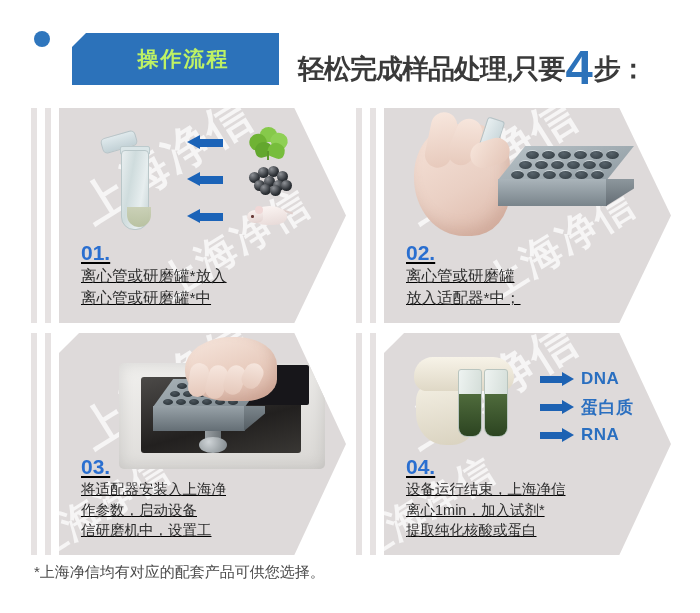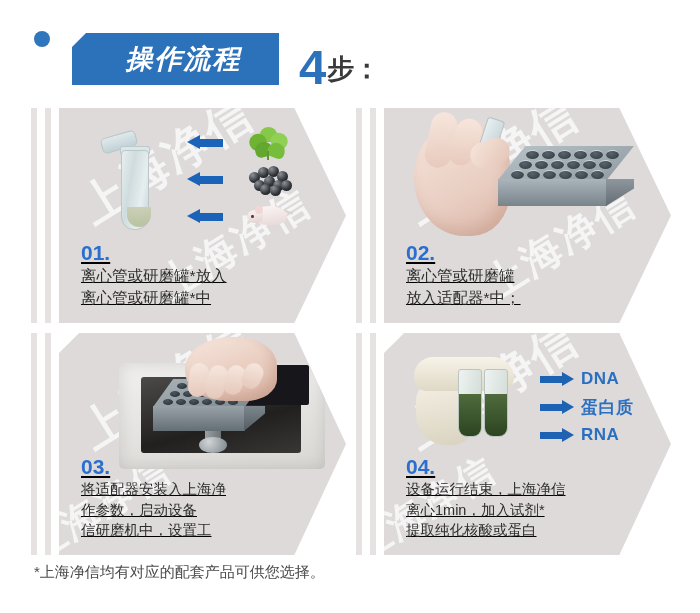--- a/index.html
+++ b/index.html
@@ -20,23 +20,22 @@
     border-radius:50%;background:#2f76bd;
   }
   .banner{
     position:absolute;left:72px;top:33px;width:207px;height:52px;
     background:#2c72ba;
     -webkit-clip-path:polygon(0 14px, 14px 0, 100% 0, 100% 100%, 0 100%);
     clip-path:polygon(0 14px, 14px 0, 100% 0, 100% 100%, 0 100%);
     display:flex;align-items:center;justify-content:center;
   }
   .banner-text{
-    color:#ffffff;font-size:27px;font-weight:bold;letter-spacing:2px;
+    color:#bef264;font-size:21px;font-weight:bold;letter-spacing:2px;
     padding-left:16px;
-    font-style:italic;
   }
   .hdr-right{
     position:absolute;left:298px;top:37px;
     display:flex;align-items:baseline;
     white-space:nowrap;
   }
   .hdr-right .t1,.hdr-right .t3,.hdr-right .t4{
     font-size:27px;font-weight:bold;color:#3a3a3a;letter-spacing:-1px;
   }
   .hdr-right .t2{
@@ -345,20 +344,21 @@
 <body>
 
 <div class="header">
   <div class="hdr-dot"></div>
 
   <div class="banner">
     <span class="banner-text">操作流程</span>
   </div>
 
   <div class="hdr-right">
+    <span class="t1">轻松完成样品处理,只要</span>
     <span class="t2">4</span>
     <span class="t3">步</span>
     <span class="t4">：</span>
   </div>
 </div>
 
 <div class="cards">
 
   <div class="card" style="left:28px;top:8px;width:318px;height:215px;">
     <div class="bars">

